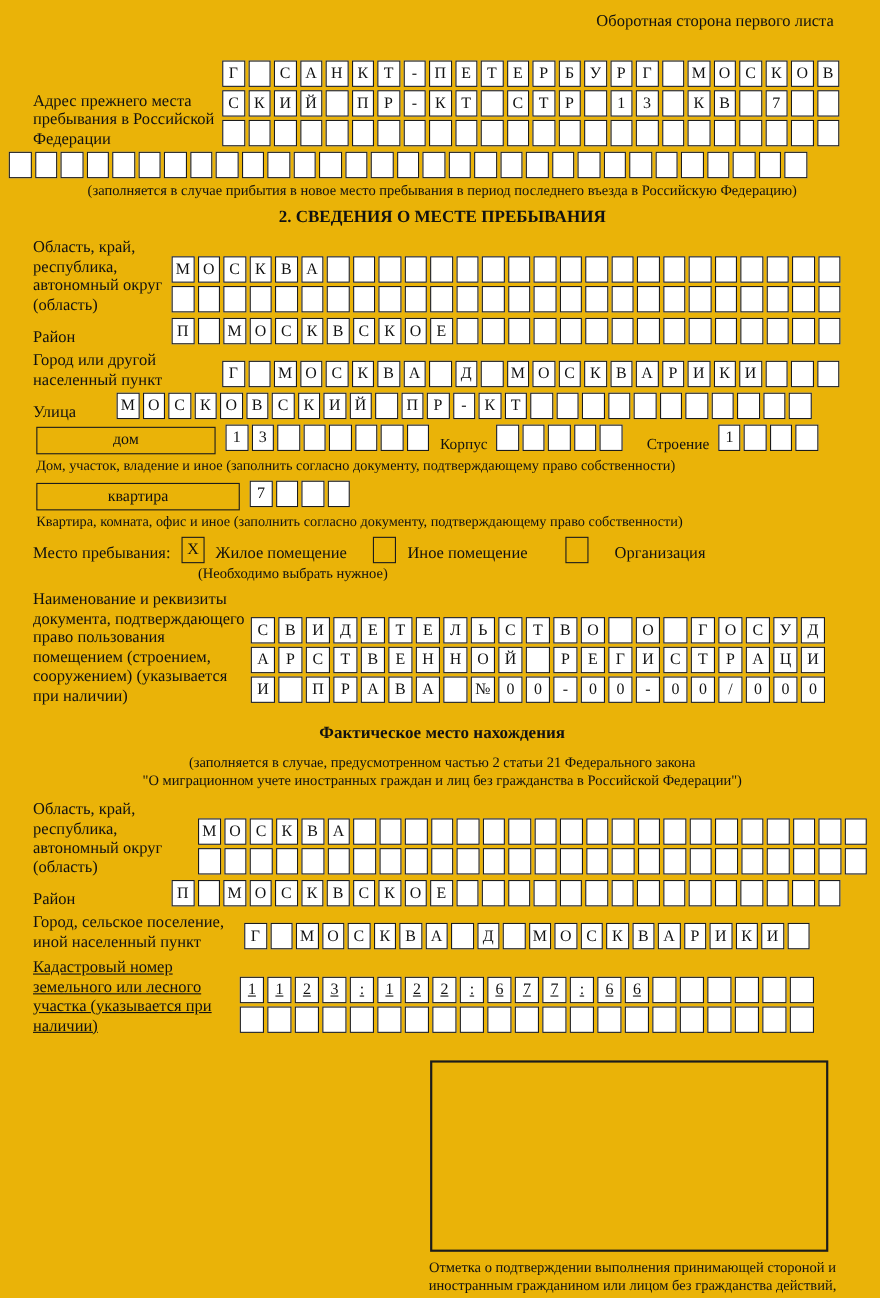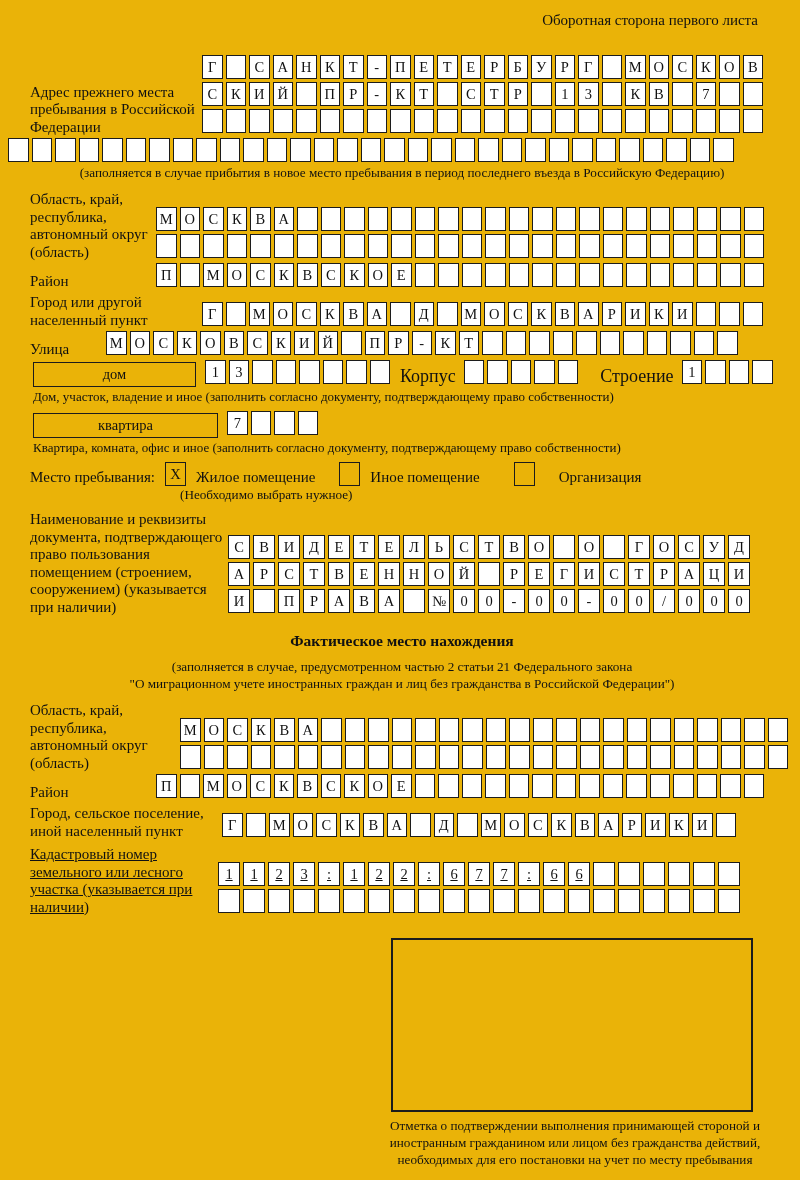--- a/index.html
+++ b/index.html
@@ -31,21 +31,21 @@
   }
   .wide .cell { width: 22px; }
   .note { font-size: 13.2px; text-align: center; margin: 2px 0 8px 0; }
   .note-left { font-size: 13px; text-align: left; margin: 1px 0 6px 3px; }
   .sect-title { font-size: 15.5px; font-weight: bold; text-align: center; margin: 6px 0 8px 0; }
   .labelbox {
     border: 1.6px solid #1c1c1c; height: 25px;
     display: flex; align-items: center; justify-content: center;
     font-size: 14.5px; flex-shrink: 0;
   }
-  .inline-lbl { font-size: 18px; padding: 3px 8px 0 10px; flex-shrink: 0; }
+  .inline-lbl { font-size: 14px; padding: 3px 8px 0 10px; flex-shrink: 0; }
   .cb {
     width: 21px; height: 24px; border: 1.6px solid #1c1c1c;
     display: flex; align-items: center; justify-content: center;
     font-size: 14.5px; flex-shrink: 0; margin: 0 10px;
   }
   .cbrow { display: flex; align-items: flex-end; margin: 6px 0 0 0; }
   .cbrow .txt { font-size: 15px; }
   .center-note-sm { font-size: 13.2px; text-align: left; width: 300px; margin: 1px 0 6px 150px; }
   .fact-note { font-size: 13.2px; text-align: center; line-height: 17px; }
   .stamp-wrap { margin: 22px 0 0 355px; width: 380px; }
@@ -171,20 +171,21 @@
       <span class="cell"></span>
       <span class="cell"></span>
       <span class="cell"></span>
       <span class="cell"></span>
       <span class="cell"></span>
       <span class="cell"></span>
       <span class="cell"></span>
     </div>
   <div class="note">(заполняется в случае прибытия в новое место пребывания в период последнего въезда в Российскую Федерацию)</div>
 
+  <div class="sect-title">2. СВЕДЕНИЯ О МЕСТЕ ПРЕБЫВАНИЯ</div>
 
   <div class="frow">
     <div class="lbl" style="width:126px;">Область, край, республика, автономный округ (область)</div>
     <div class="cellblock">
       <div class="cellrow">
           <span class="cell">М</span>
           <span class="cell">О</span>
           <span class="cell">С</span>
           <span class="cell">К</span>
           <span class="cell">В</span>

